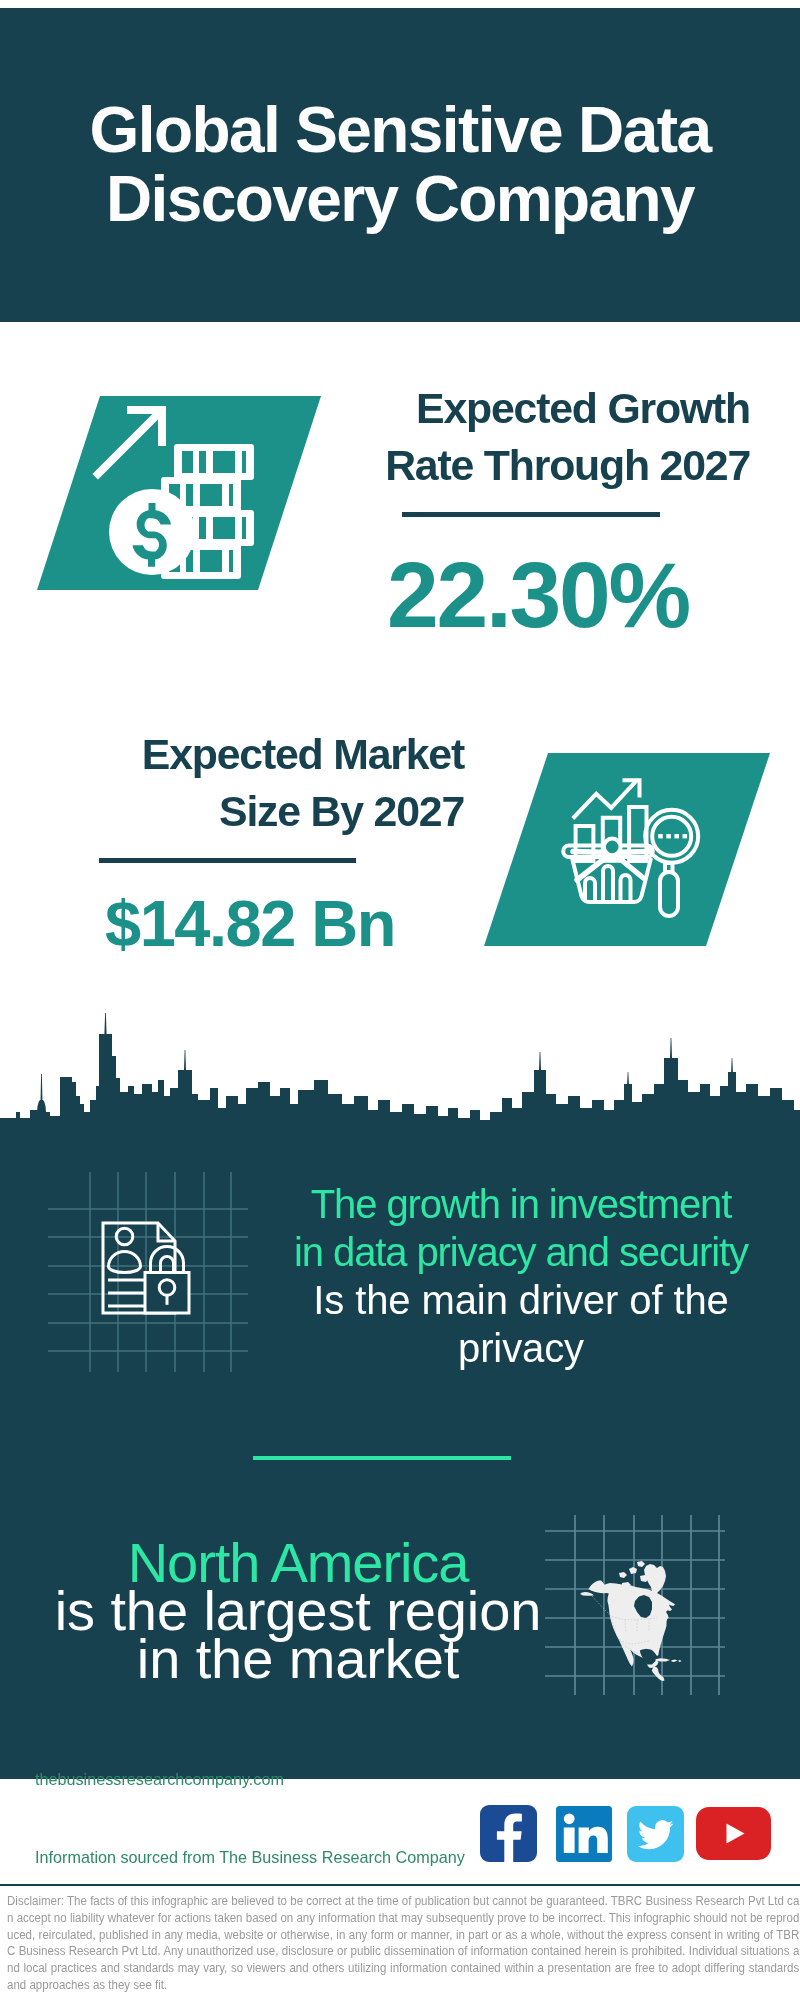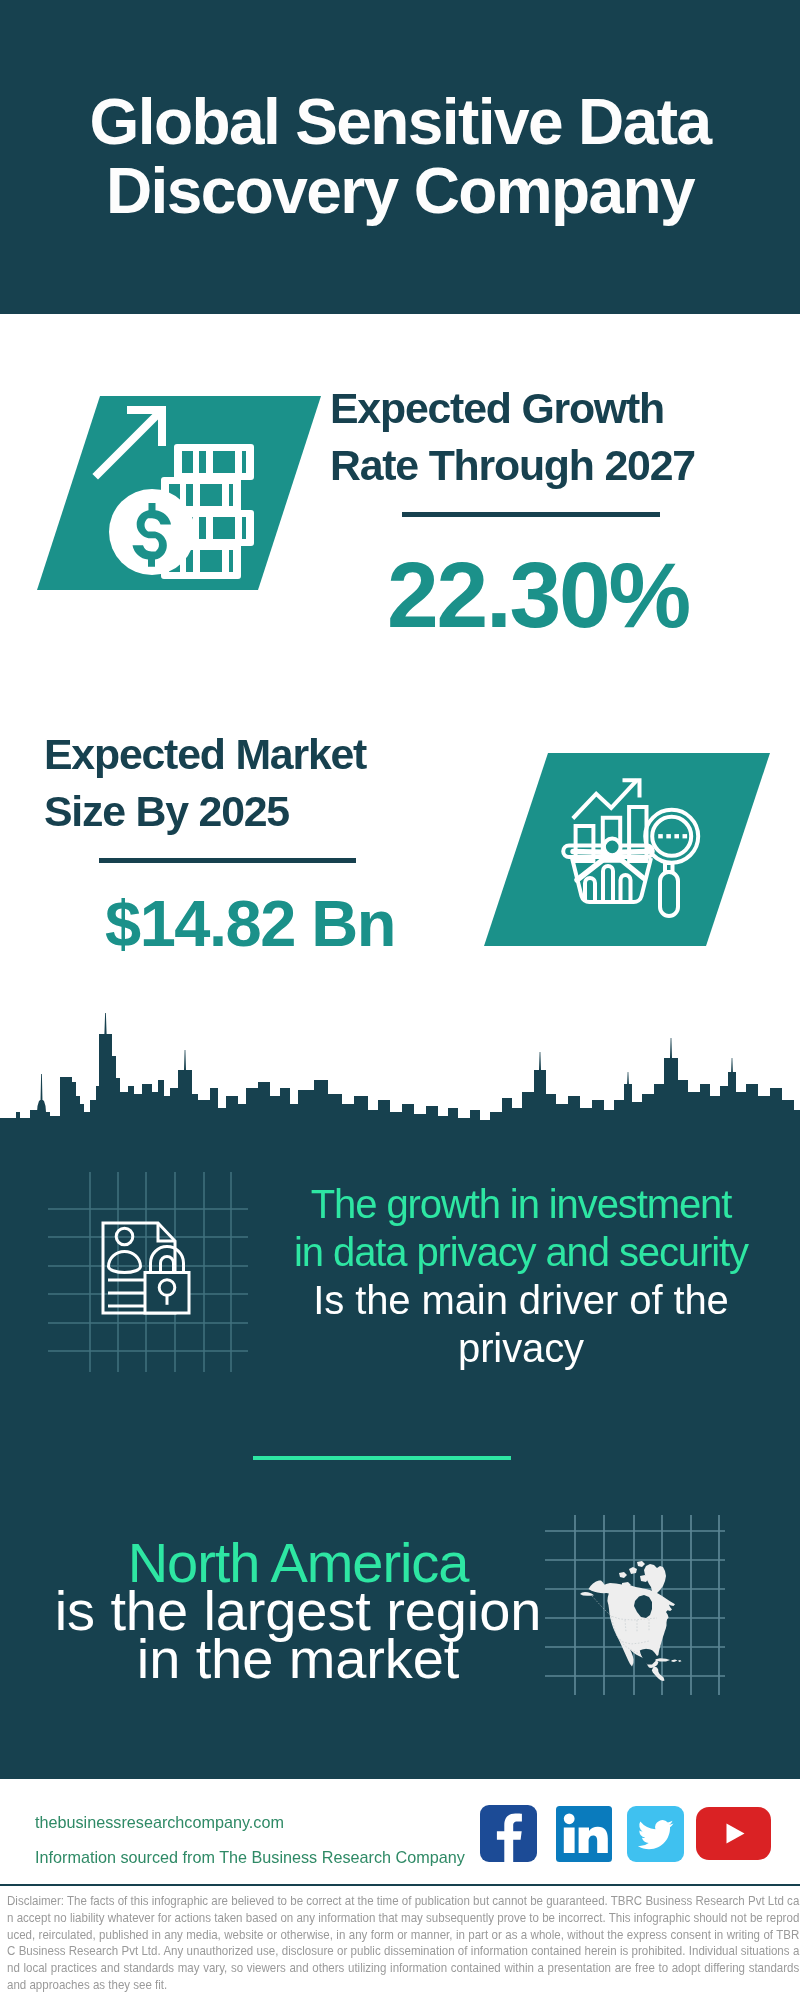--- a/index.html
+++ b/index.html
@@ -1,24 +1,24 @@
 <!DOCTYPE html>
 <html><head>
 <meta charset="utf-8">
 <title>Global Sensitive Data Discovery Market</title>
 <style>
   html,body{margin:0;padding:0;}
   body{width:800px;height:2000px;background:#ffffff;font-family:"Liberation Sans",sans-serif;overflow:hidden;}
   .page{position:relative;width:800px;height:2000px;overflow:hidden;background:#fff;}
 
   
-  .header{position:absolute;left:0;top:0;width:800px;height:314px;background:#17414f;}
+  .header{position:absolute;left:0;top:8px;width:800px;height:314px;background:#17414f;}
   .title{position:absolute;left:0;top:88px;width:800px;text-align:center;color:#fdfdfd;
          font-weight:bold;font-size:64px;line-height:69px;letter-spacing:-1.6px;}
-  .statHead{position:absolute;color:#17414f;font-weight:bold;font-size:42.8px;line-height:57px;text-align:left;letter-spacing:-1.2px;}
+  .statHead{position:absolute;color:#17414f;font-weight:bold;font-size:42.8px;line-height:57px;text-align:right;letter-spacing:-1.2px;}
   .rule{position:absolute;height:5px;background:#17414f;}
   .statVal{position:absolute;color:#1b918a;font-weight:bold;font-size:93px;line-height:100px;text-align:center;letter-spacing:-2.2px;}
 
   
   .darkbody{position:absolute;left:0;top:1160px;width:800px;height:619px;background:#17414f;}
   .skyline{position:absolute;left:0;top:1000px;width:800px;height:165px;display:block;}
 
   .bigtext{position:absolute;text-align:center;color:#ffffff;font-size:40px;line-height:48px;letter-spacing:-0.1px;}
   .bigtext .hl{color:#2ee6a3;font-weight:normal;letter-spacing:-1.1px;}
   .greenrule{position:absolute;height:4px;background:#2ee6a3;}
@@ -108,21 +108,21 @@
     <g fill="#ffffff">
       <rect x="188.2" y="99.1" width="4.6" height="4.3"></rect>
       <rect x="196.3" y="99.1" width="4.6" height="4.3"></rect>
       <rect x="204.4" y="99.1" width="4.6" height="4.3"></rect>
       <rect x="212.5" y="99.1" width="4.6" height="4.3"></rect>
     </g>
   </svg>
 
   <div class="statHead" style="left:44px;top:726px;width:420px;">
     <div>Expected Market</div>
-    <div>Size By 2025</div>
+    <div>Size By 2027</div>
   </div>
   <div class="rule" style="left:99px;top:858px;width:257px;"></div>
   <div class="statVal" style="left:40px;top:884px;width:420px;font-size:65px;letter-spacing:-1.5px;line-height:80px;">$14.82 Bn</div>
 
   <svg class="skyline" width="800" height="165" viewBox="0 0 800 165" preserveAspectRatio="none">
     <path d="M0,165L0,118L16,118L16,118L16,112L20,112L20,112L20,118L30,118L30,118L30,110L38,110L38,110L38,106L44,106L44,106L44,112L50,112L50,112L50,116L60,116L60,116L60,77L72,77L72,77L72,82L76,82L76,82L76,96L80,96L80,96L80,104L84,104L84,104L84,112L90,112L90,112L90,100L96,100L96,100L96,86L99,86L99,86L99,34L112,34L112,34L112,56L116,56L116,56L116,78L120,78L120,78L120,92L128,92L128,92L128,86L134,86L134,86L134,94L142,94L142,94L142,84L152,84L152,84L152,92L158,92L158,92L158,80L164,80L164,80L164,96L170,96L170,96L170,88L178,88L178,88L178,70L192,70L192,70L192,94L198,94L198,94L198,100L210,100L210,100L210,88L218,88L218,88L218,108L226,108L226,108L226,96L238,96L238,96L238,104L246,104L246,104L246,88L258,88L258,88L258,82L270,82L270,82L270,96L280,96L280,96L280,88L290,88L290,88L290,104L298,104L298,104L298,90L314,90L314,90L314,80L328,80L328,80L328,94L342,94L342,94L342,104L354,104L354,104L354,96L368,96L368,96L368,110L378,110L378,110L378,100L390,100L390,100L390,112L402,112L402,112L402,104L414,104L414,104L414,114L426,114L426,114L426,106L438,106L438,106L438,116L448,116L448,116L448,108L458,108L458,108L458,118L470,118L470,118L470,110L480,110L480,110L480,120L490,120L490,120L490,112L502,112L502,112L502,98L512,98L512,98L512,108L522,108L522,108L522,92L534,92L534,92L534,70L546,70L546,70L546,94L556,94L556,94L556,104L568,104L568,104L568,96L580,96L580,96L580,108L592,108L592,108L592,100L604,100L604,100L604,110L614,110L614,110L614,100L624,100L624,100L624,84L632,84L632,84L632,102L642,102L642,102L642,94L654,94L654,94L654,84L664,84L664,84L664,58L678,58L678,58L678,80L688,80L688,80L688,92L700,92L700,92L700,84L710,84L710,84L710,96L720,96L720,96L720,86L728,86L728,86L728,72L736,72L736,72L736,92L746,92L746,92L746,84L758,84L758,84L758,96L770,96L770,96L770,88L782,88L782,88L782,100L794,100L794,100L794,110L800,110L800,165Z M40.4,106 L41.115,74 L41.885,74 L42.6,106 Z M104.4,34 L105.115,13 L105.885,13 L106.6,34 Z M184,70 L184.65,50 L185.35,50 L186,70 Z M539,70 L539.65,52 L540.35,52 L541,70 Z M670,58 L670.65,38 L671.35,38 L672,58 Z M731.1,72 L731.685,58 L732.315,58 L732.9,72 Z M627.1,84 L627.685,72 L628.315,72 L628.9,84 Z M37,112 L37.5,106 L39,101 L41.5,99 L44,101 L45.5,106 L46,112 Z" fill="#17414f"></path>
   </svg>
 
   <div class="darkbody"></div>
 
@@ -183,21 +183,21 @@
   </svg>
 
   <div class="bigtext" style="left:28px;top:1539px;width:540px;font-size:56px;line-height:48px;">
     <div class="hl">North America</div>
     <div>is the largest region</div>
     <div>in the market</div>
   </div>
 
   <div class="footbar"></div>
   <div class="srcline" style="left:35px;top:1812px;margin-top:34px;">Information sourced from The Business Research Company</div>
-  <div class="srcline" style="left:35px;top:1768px;margin-top:43px;">thebusinessresearchcompany.com</div>
+  <div class="srcline" style="left:35px;top:1768px;">thebusinessresearchcompany.com</div>
 
   <svg width="57" height="57" viewBox="0 0 57 57" style="position:absolute;left:480px;top:1805px;">
     <rect x="0" y="0" width="57" height="57" rx="9" fill="#1c4b96"></rect>
     <path d="M33.2,57 V34.8 h7.4 l1.1,-8.6 h-8.5 v-5.5 c0,-2.5 0.7,-4.2 4.2,-4.2 h4.5 V8.8 c-0.8,-0.1 -3.5,-0.3 -6.6,-0.3 c-6.5,0 -11,4 -11,11.3 v6.4 h-7.4 v8.6 h7.4 V57 Z" fill="#ffffff"></path>
   </svg>
 
   <svg width="56" height="56" viewBox="0 0 56 56" style="position:absolute;left:556px;top:1806px;">
     <rect x="0" y="0" width="56" height="56" rx="3.5" fill="#0a7bbd"></rect>
     <circle cx="13.2" cy="12.8" r="5.4" fill="#ffffff"></circle>
     <rect x="7.8" y="21.5" width="10.8" height="25.5" fill="#ffffff"></rect>

